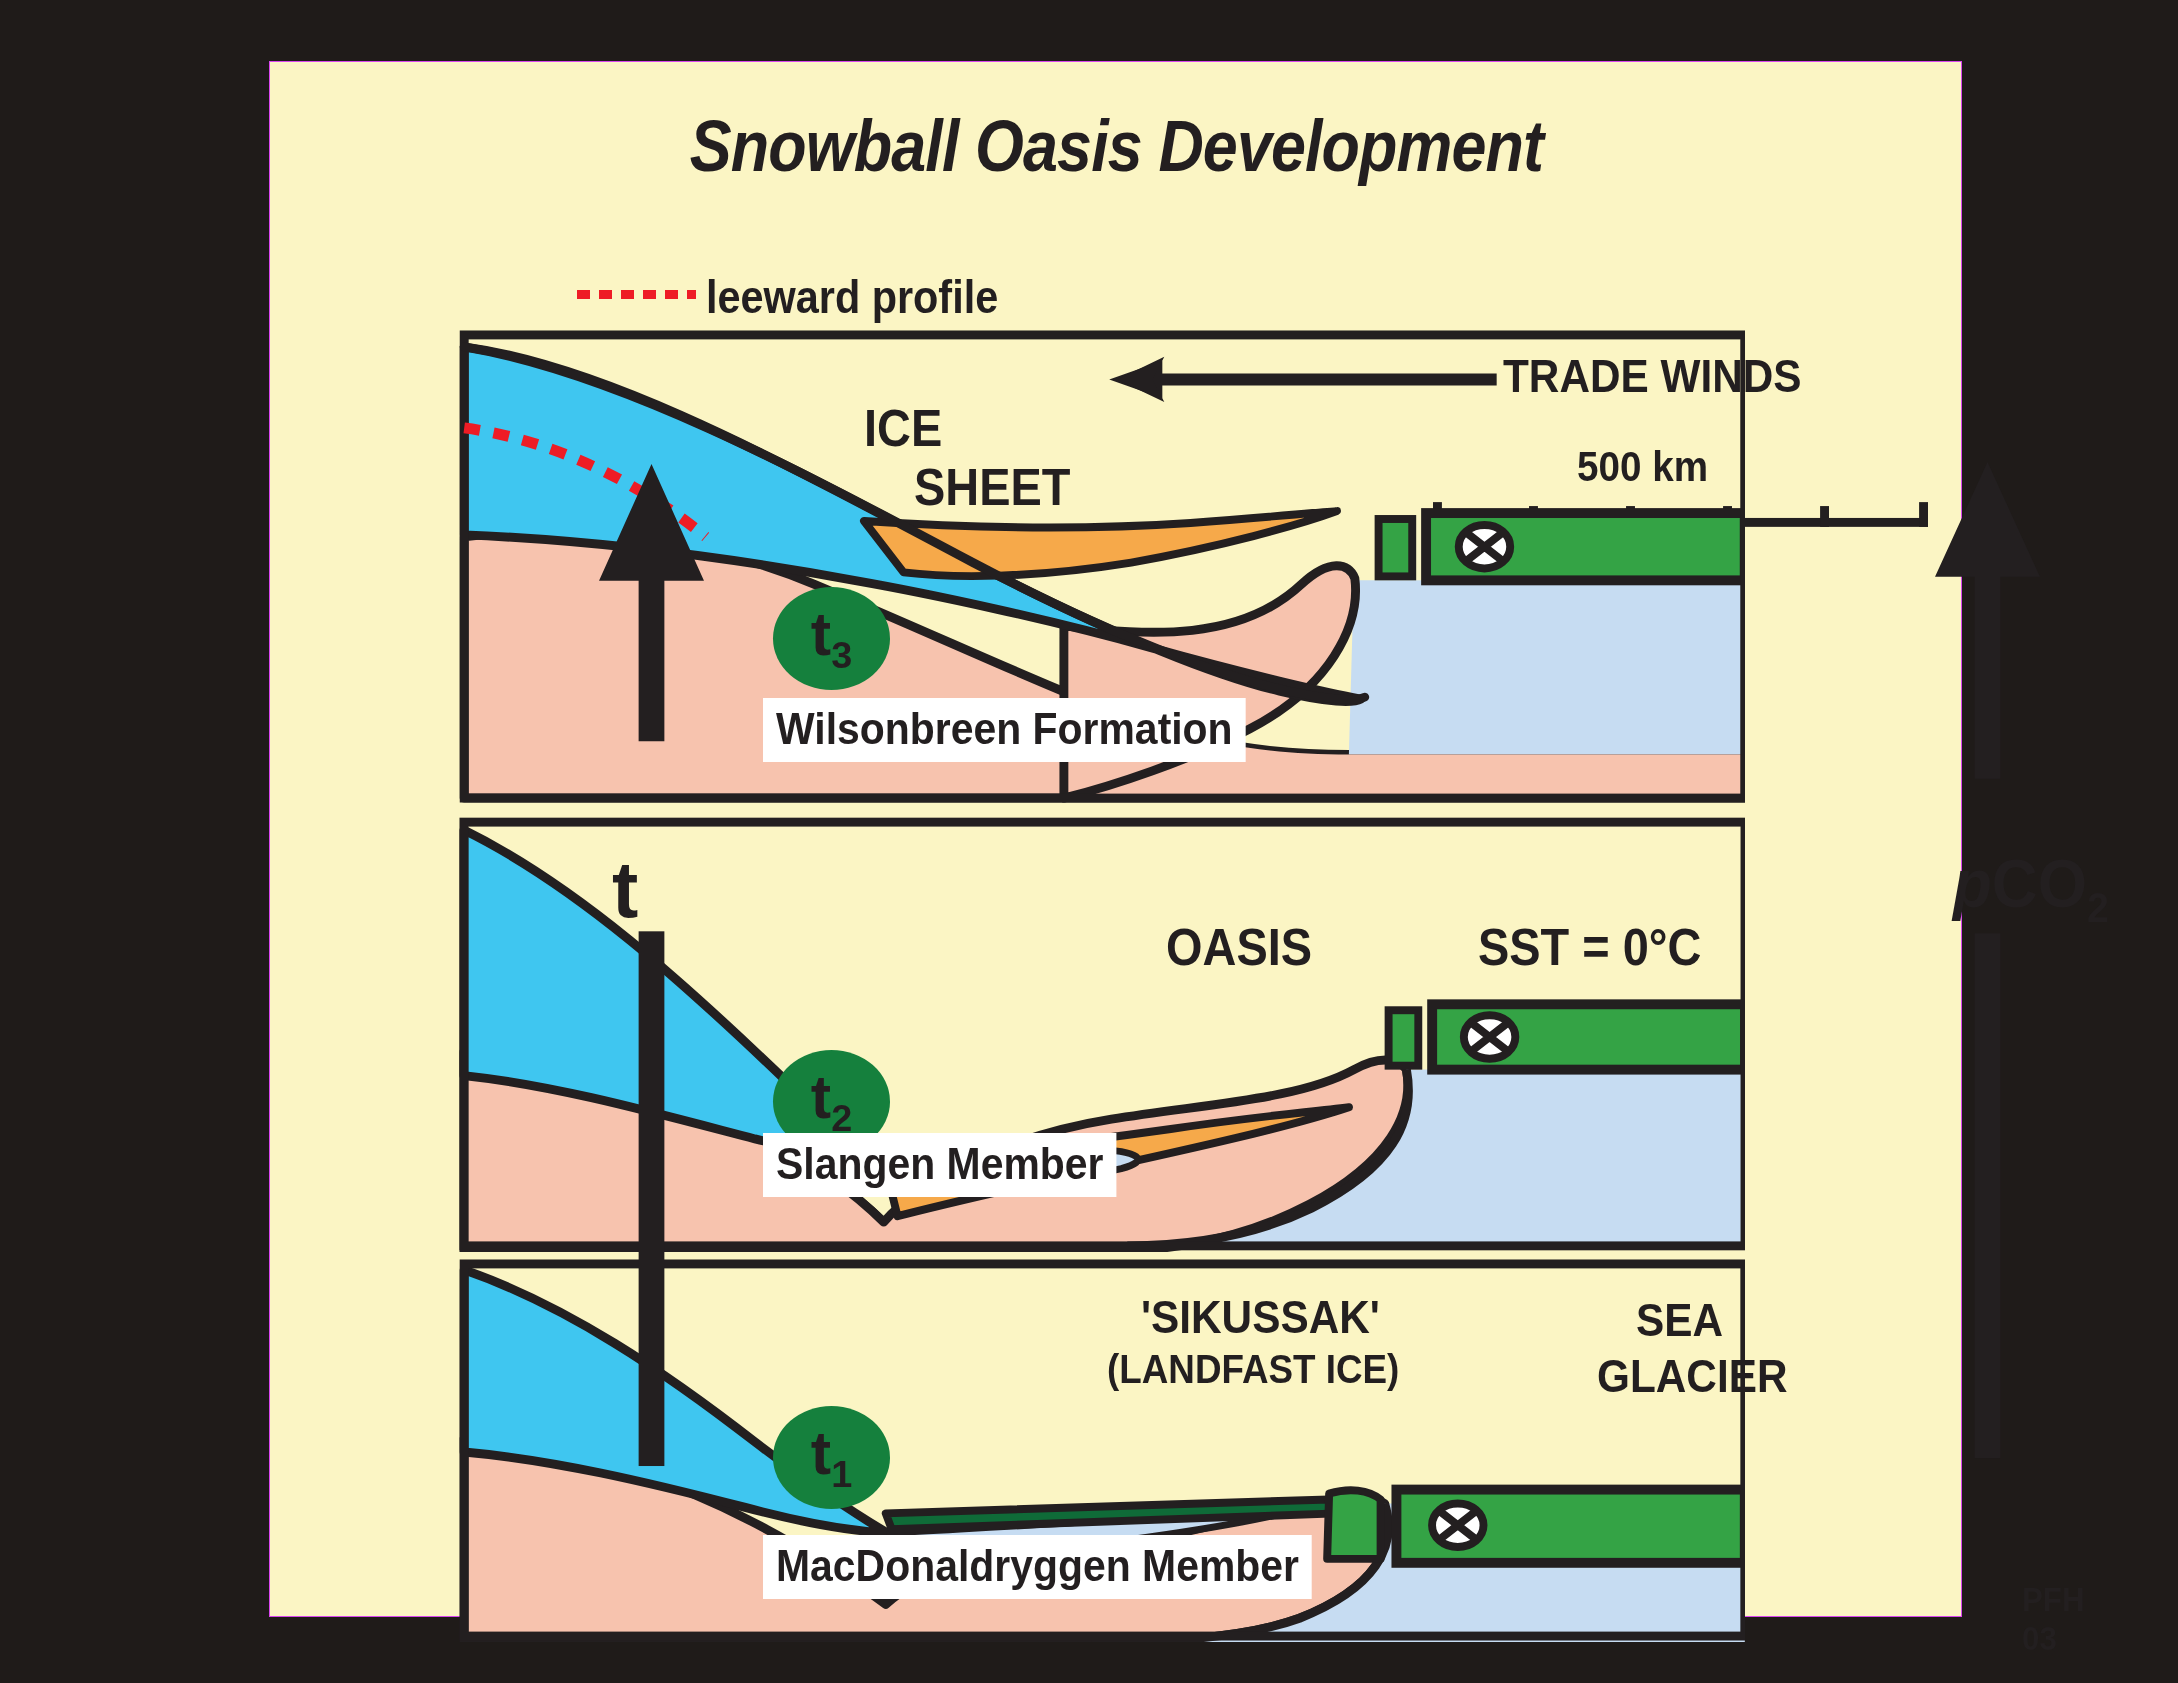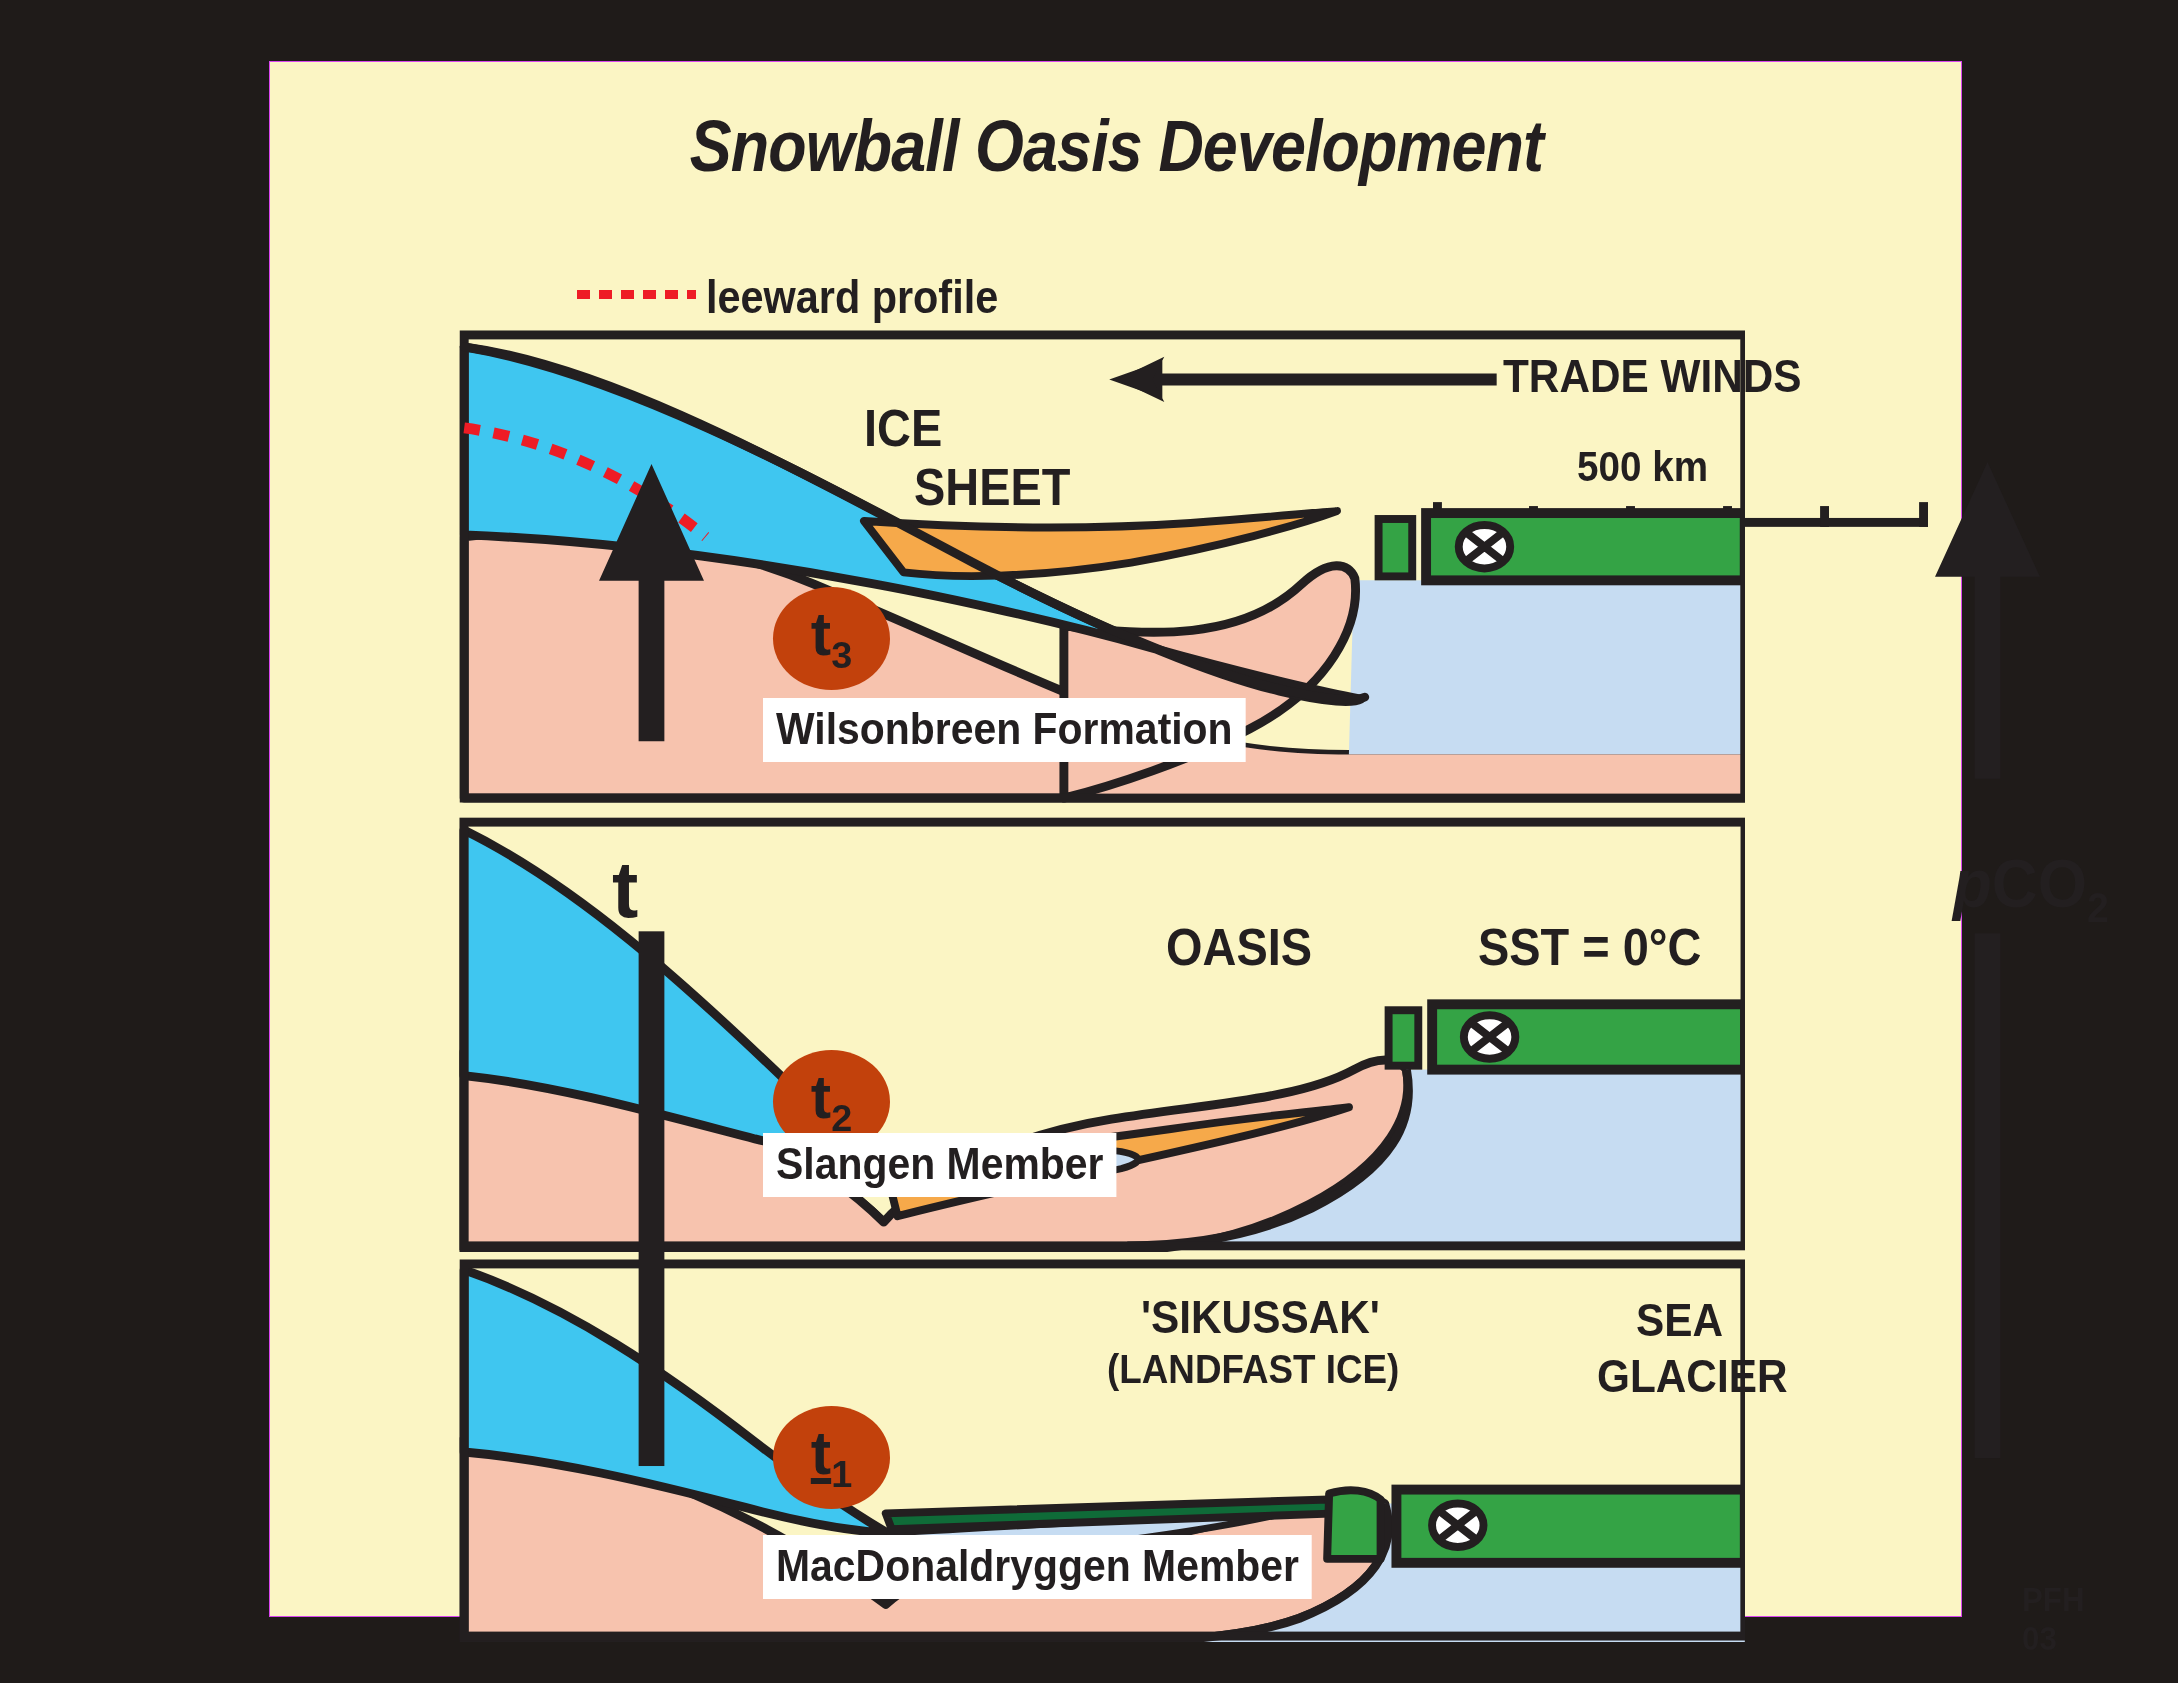--- a/index.html
+++ b/index.html
@@ -73,21 +73,21 @@
   .fmt-box{
     position:absolute;background:#ffffff;
     padding:6px 14px 8px 14px;
     font-size:44px;font-weight:bold;color:#231f20;
     font-family:"Liberation Sans Narrow","Liberation Sans",sans-serif;
     white-space:nowrap;
     transform-origin:left top;transform:scaleX(0.93);
   }
   .tbadge{
     position:absolute;width:117px;height:103px;border-radius:50%;
-    background:#c2410c;display:flex;align-items:center;justify-content:center;
+    background:#15803d;display:flex;align-items:center;justify-content:center;
     font-size:61px;font-weight:bold;color:#231f20;
     font-family:"Liberation Sans Narrow","Liberation Sans",sans-serif;
   }
   .tbadge sub{font-size:0.62em;}
 </style>
 </head>
 <body>
 
 <div id="frame">
 
@@ -237,21 +237,21 @@
 
     <path d="M880 238 C900 232 920 234 932 244 L932 304 L878 304 Z" fill="#34a345" stroke="#231f20" stroke-width="8" stroke-linejoin="round"></path>
     <rect x="948" y="234" width="352" height="74" fill="#34a345" stroke="#231f20" stroke-width="10"></rect>
     <g>
       <ellipse cx="1010" cy="270" rx="26" ry="22" fill="#ffffff" stroke="#231f20" stroke-width="8"></ellipse>
       <path d="M992 256 L1028 284 M1028 256 L992 284" stroke="#231f20" stroke-width="8"></path>
     </g>
     <rect x="6" y="6" width="1294" height="376" fill="none" stroke="#231f20" stroke-width="9"></rect>
   </svg>
 
-  <div class="tbadge" style="left:503px;top:1344px;text-decoration:underline;">
+  <div class="tbadge" style="left:503px;top:1344px;">
     <span><span>t</span><sub>1</sub></span>
   </div>
 
   <div class="abs lbl" id="sikussak-label">'SIKUSSAK'</div>
   <div class="abs lbl" id="landfast-label">(LANDFAST ICE)</div>
   <div class="abs lbl" id="seaglacier-1">SEA</div>
   <div class="abs lbl" id="seaglacier-2">GLACIER</div>
 
   <div class="fmt-box" style="left:493px;top:1473px;">MacDonaldryggen Member</div>
 

